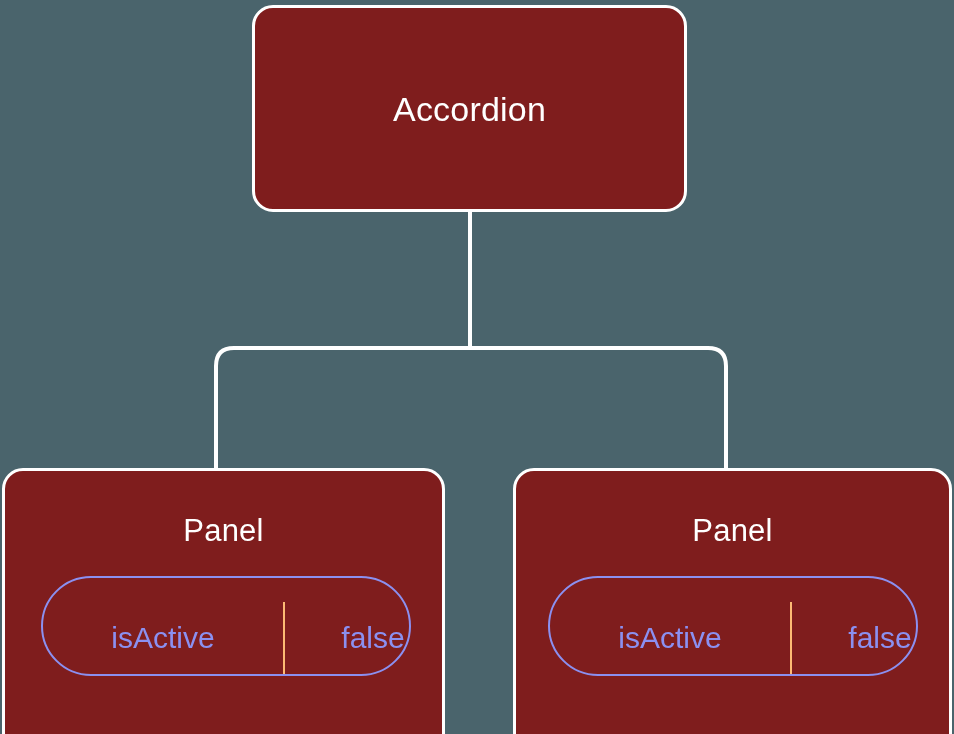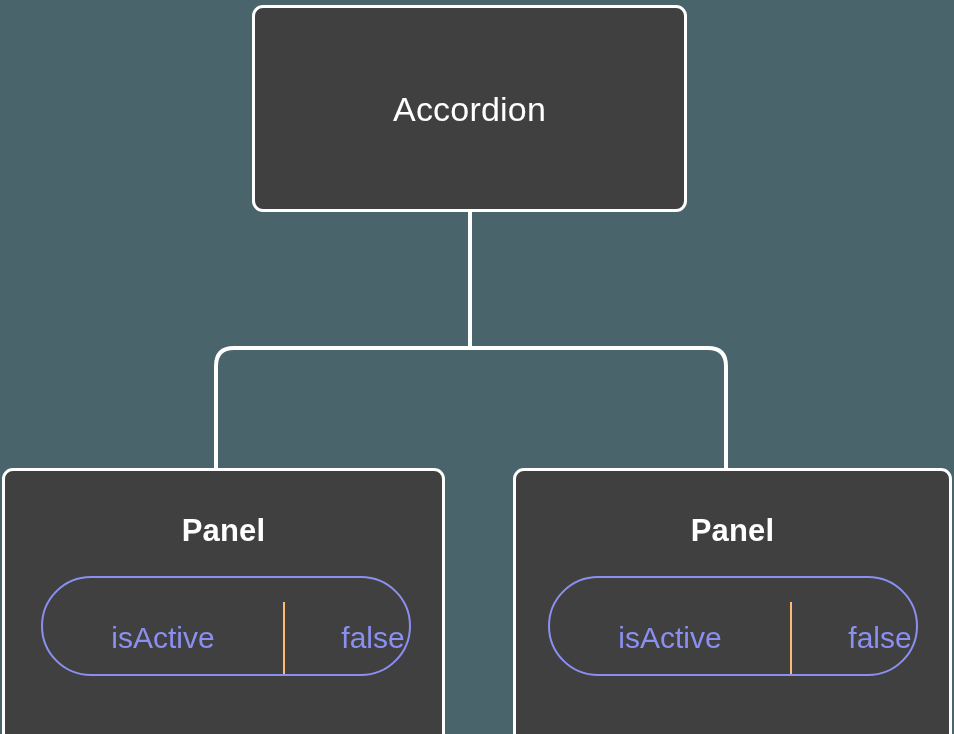--- a/index.html
+++ b/index.html
@@ -29,23 +29,23 @@
     top: 0;
     width: 954px;
     height: 734px;
     pointer-events: none;
   }
 
   
   .node {
     position: absolute;
     box-sizing: border-box;
-    background: #404040;
+    background: #7f1d1d;
     border: 3px solid #ffffff;
-    border-radius: 11px;
+    border-radius: 21px;
     display: flex;
     flex-direction: column;
     align-items: center;
   }
 
   .node-root {
     left: 252px;
     top: 5px;
     width: 435px;
     height: 207px;
@@ -73,21 +73,20 @@
     color: #ffffff;
     font-size: 34px;
     font-weight: 400;
     letter-spacing: 0.2px;
     line-height: 1;
     white-space: nowrap;
   }
 
   .node-leaf .node-title {
     font-size: 31px;
-    font-weight: bold;
   }
 
   
   .state-pill {
     box-sizing: border-box;
     margin-top: 30px;
     height: 100px;
     border: 2px solid #8b90f0;
     border-radius: 50px;
     display: flex;

